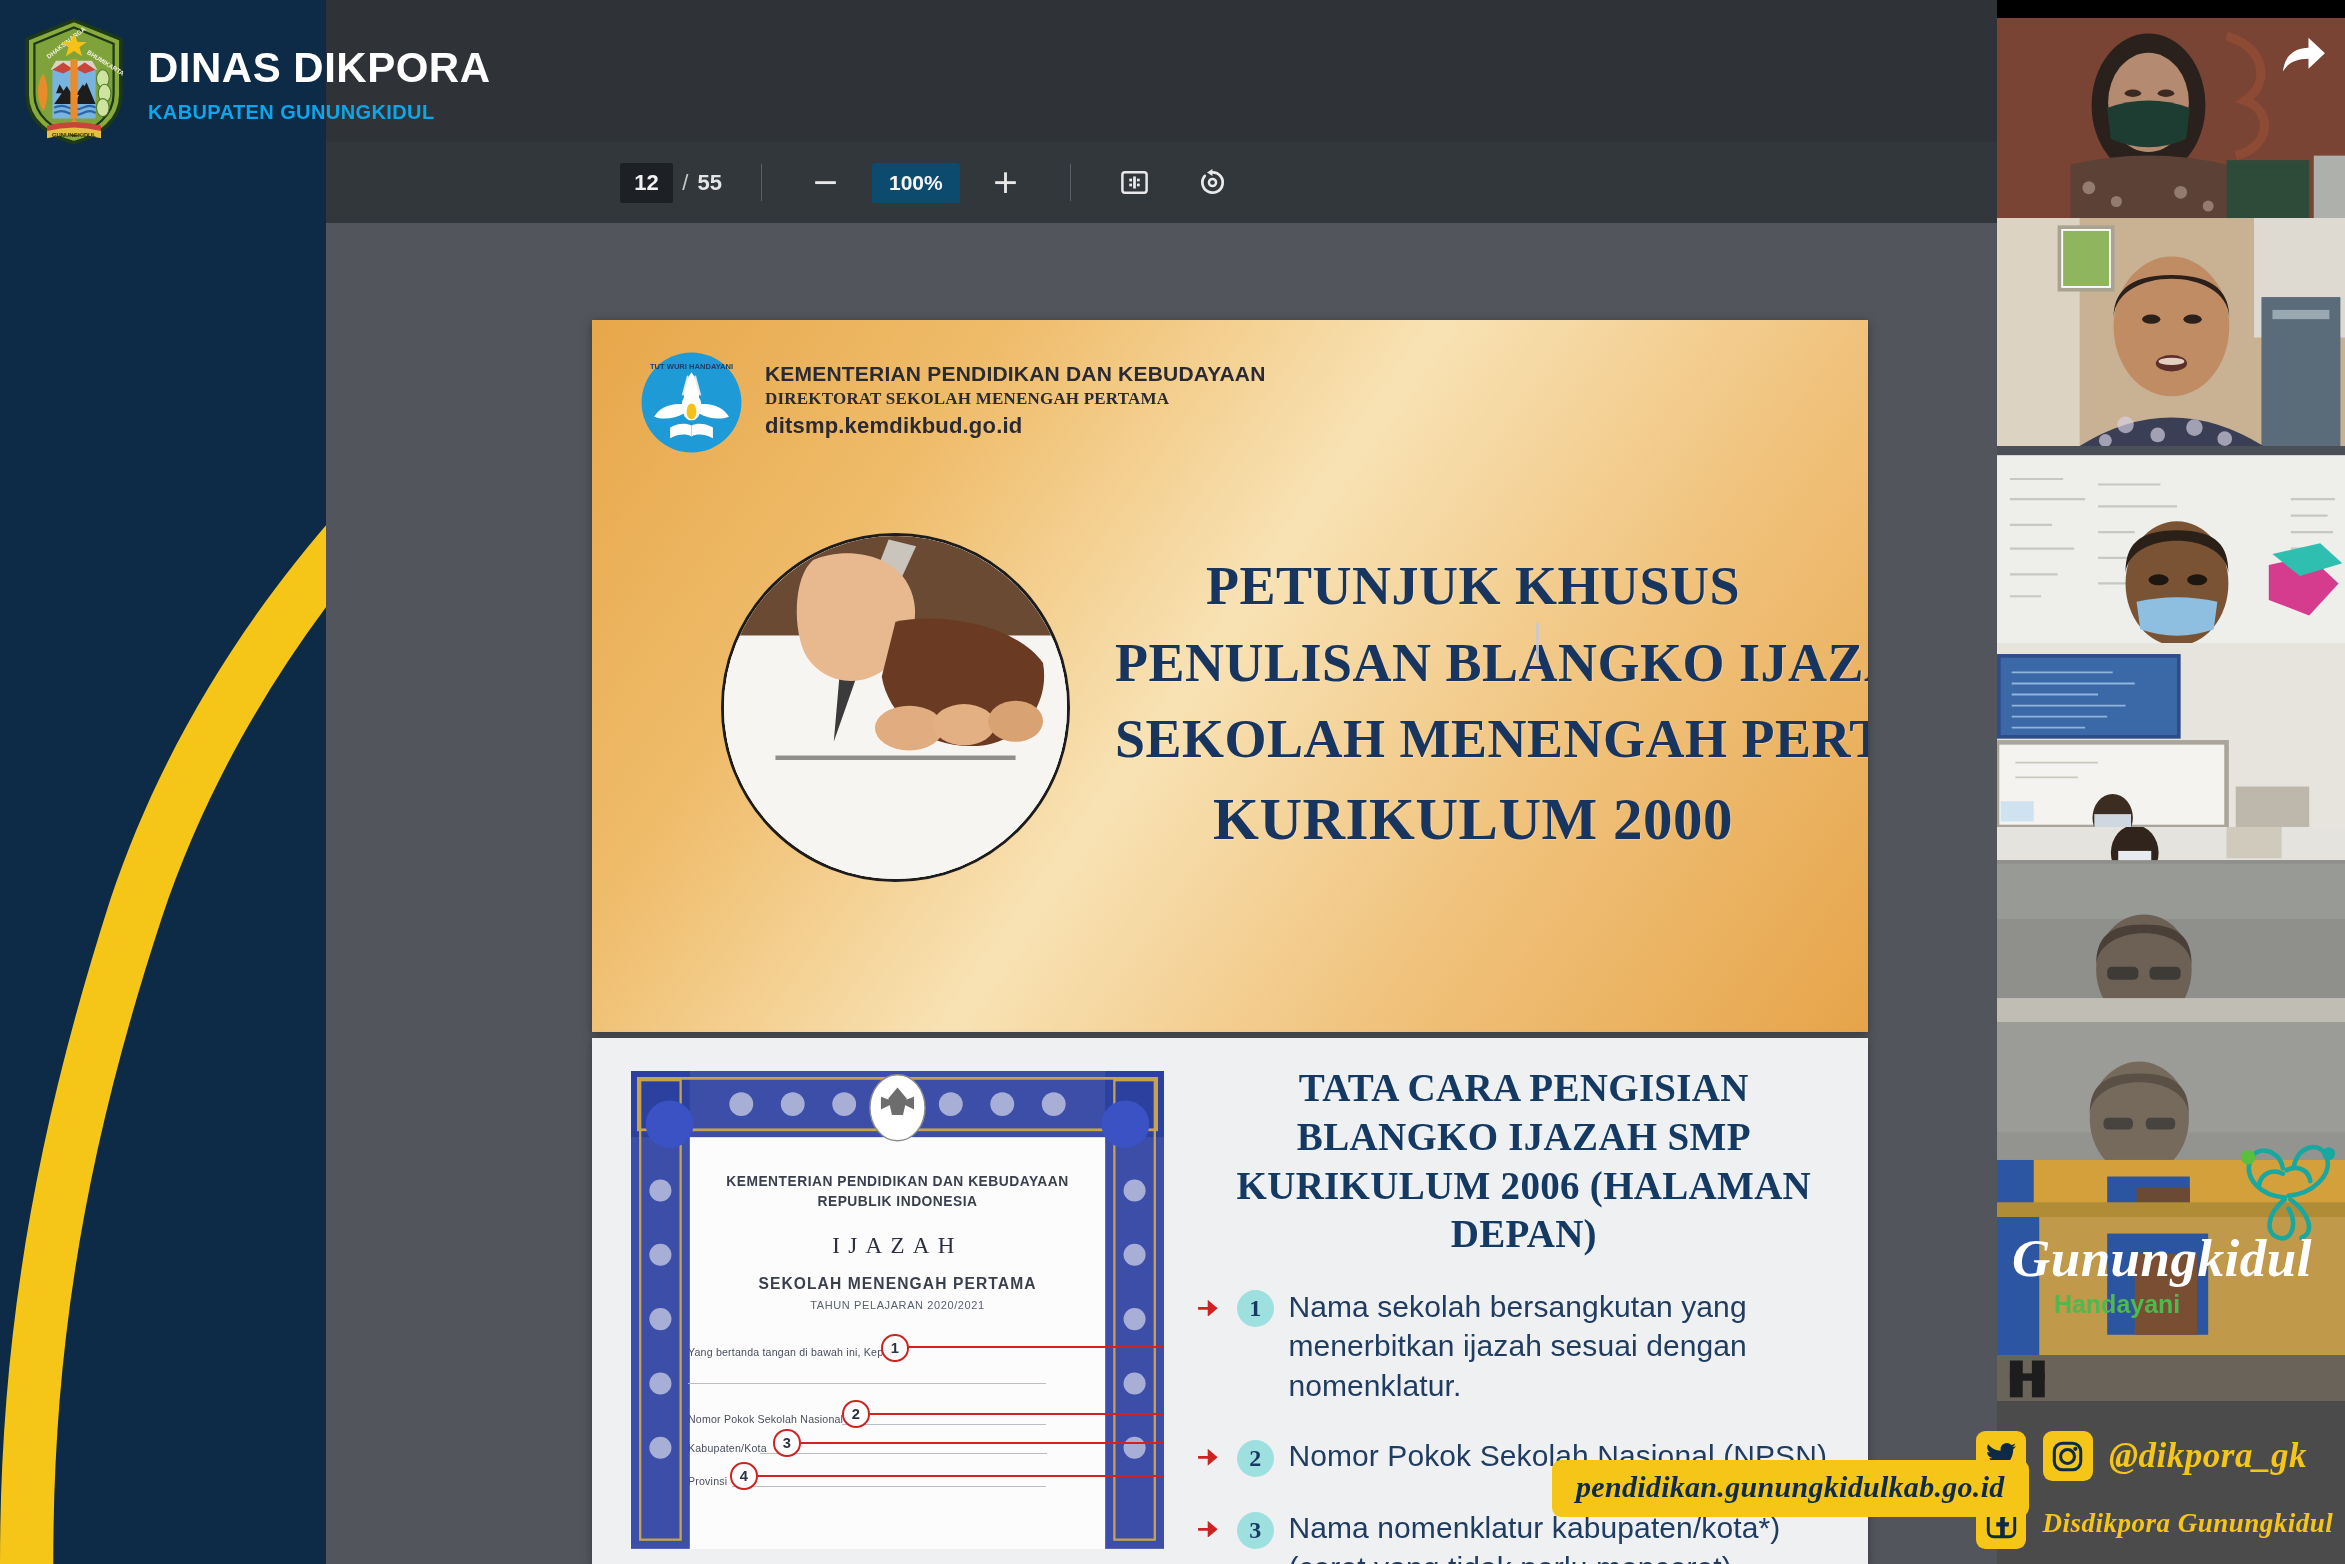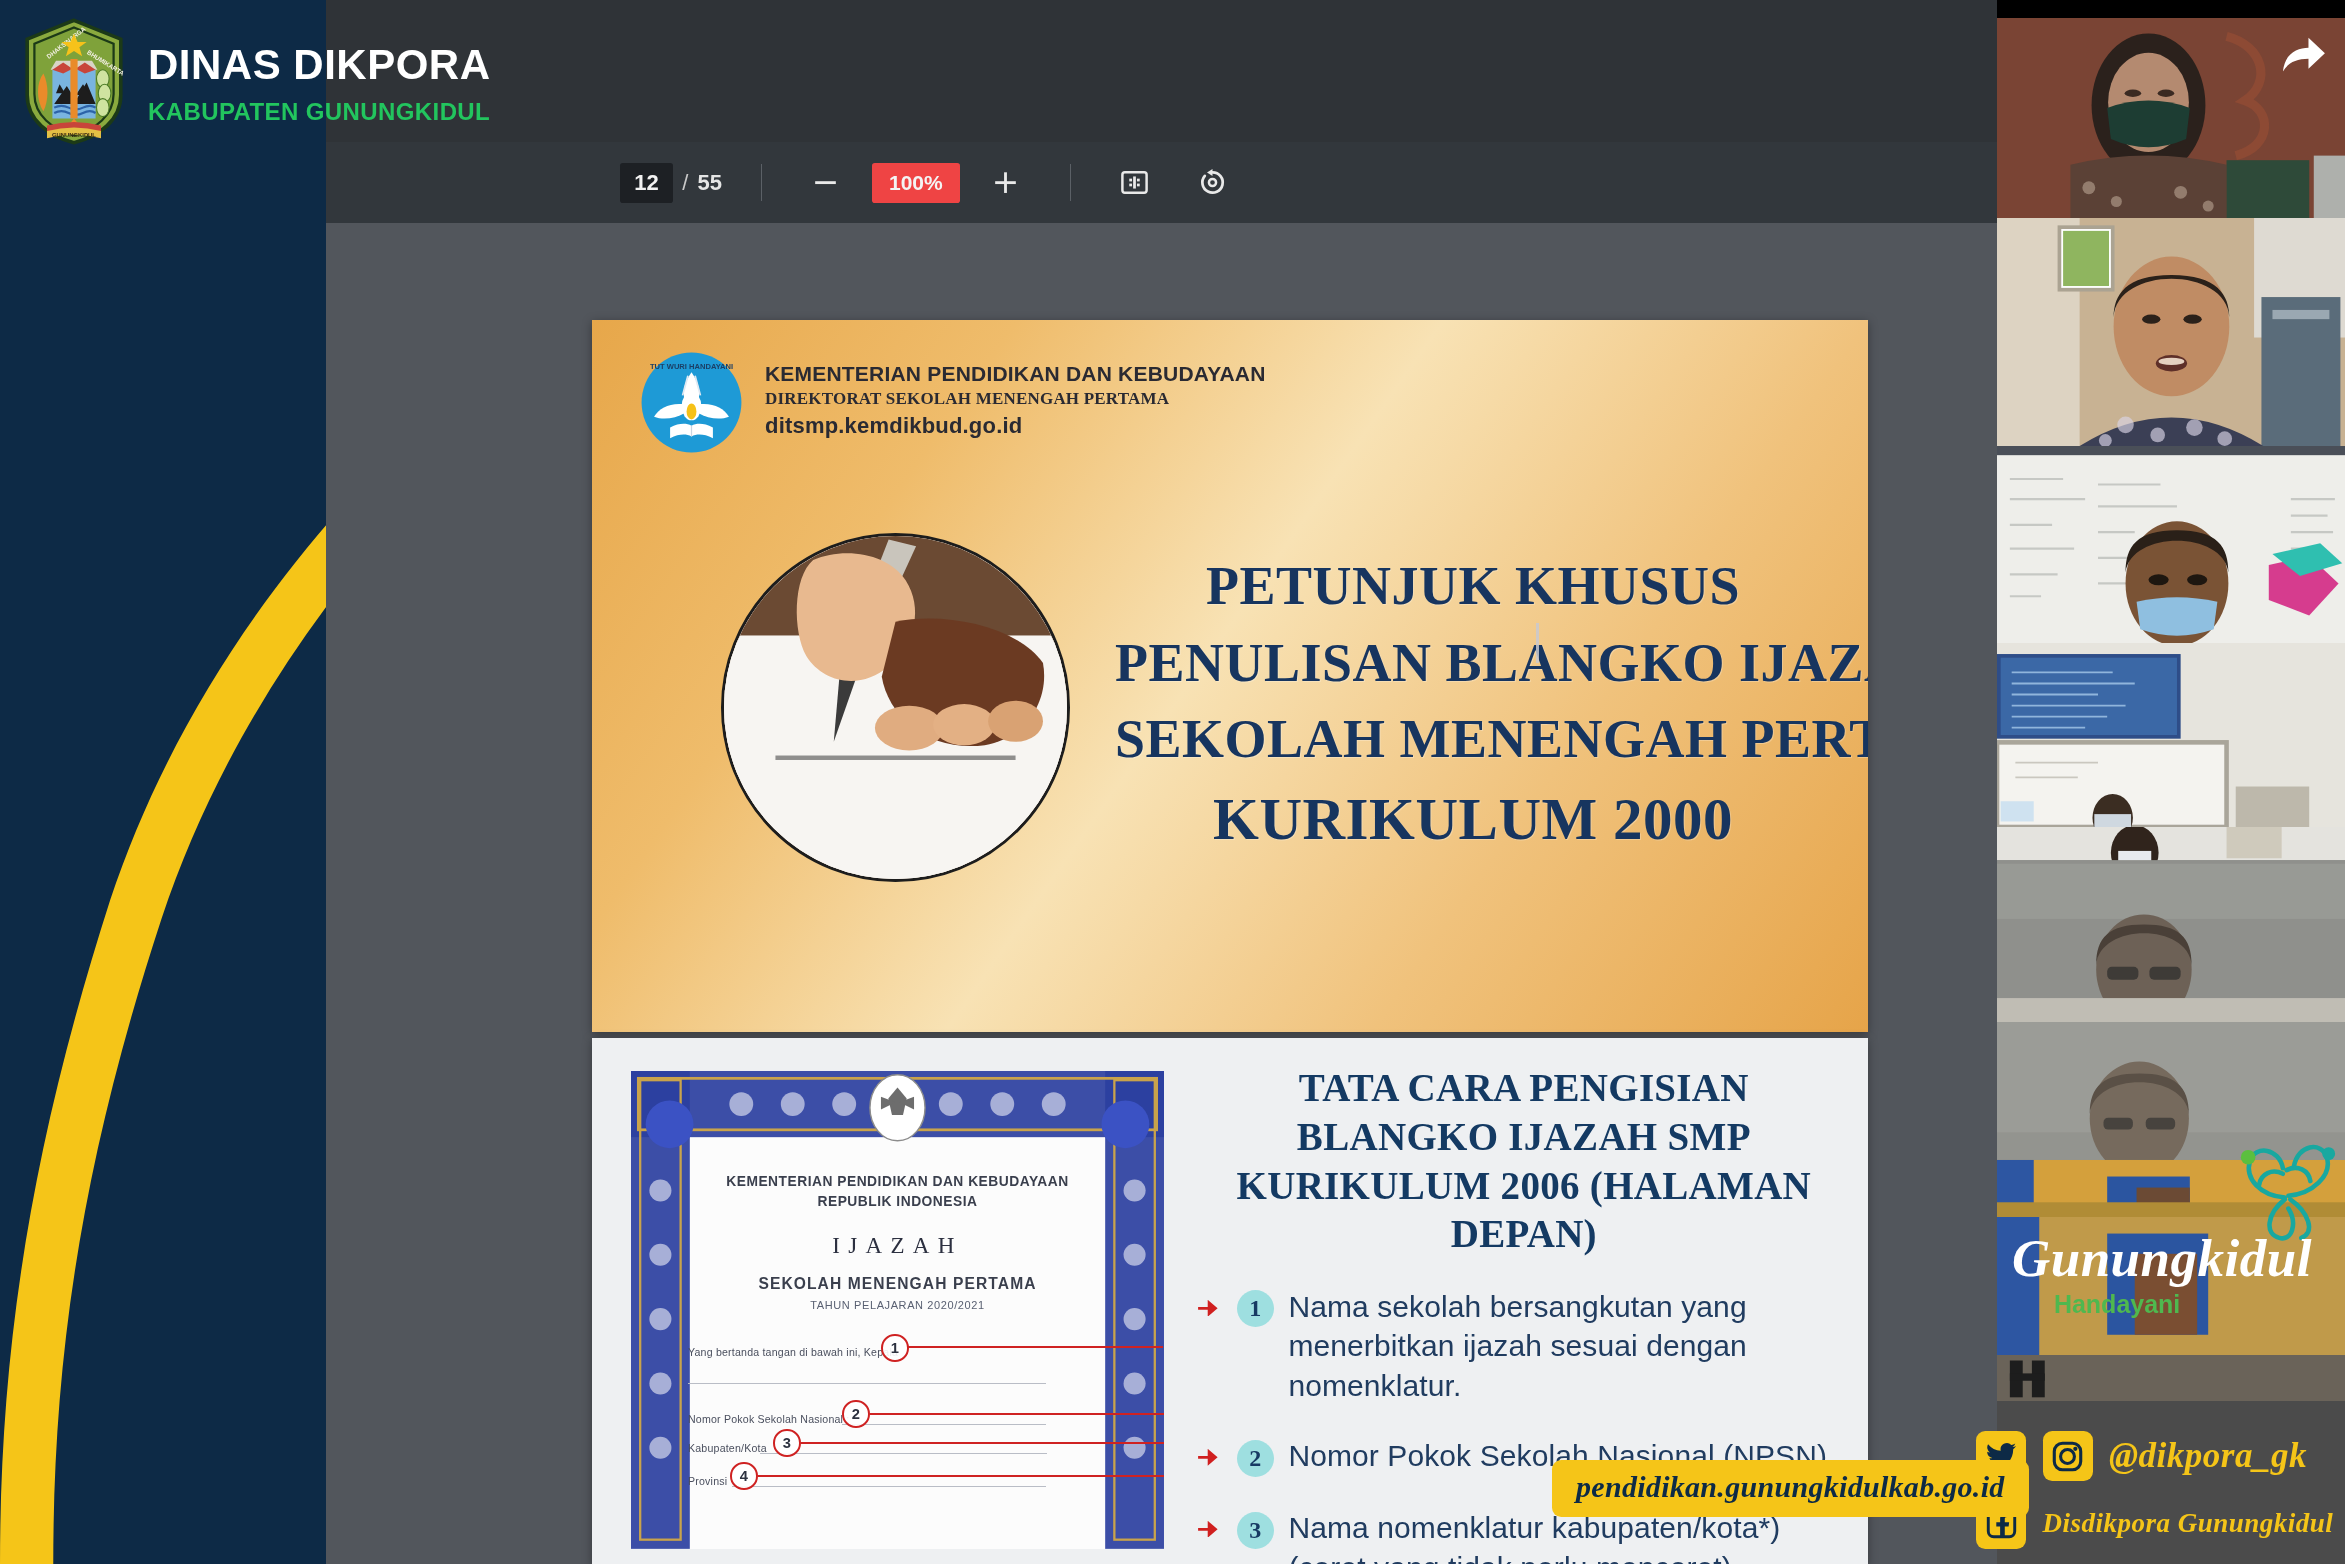--- a/index.html
+++ b/index.html
@@ -33,21 +33,21 @@
     z-index: 40;
   }
   .brand-emblem { width: 108px; height: 129px; flex: 0 0 auto; }
   .brand-text { padding-top: 7.3px; }
   .brand-title {
     color: #ffffff; font-size: 42px; font-weight: 700;
     letter-spacing: 0.5px; line-height: 1.05;
     font-family: "Liberation Sans", sans-serif;
   }
   .brand-sub {
-    color: #22c55e; font-size: 24px; font-weight: 700;
+    color: #0ea5e9; font-size: 20px; font-weight: 700;
     letter-spacing: 0.4px; margin-top: 11px;
   }
 
   
   .viewer {
     position: absolute;
     left: 326px; top: 0px;
     width: 1671px; height: 1565px;
     background: #52565c;
     overflow: hidden;
@@ -79,21 +79,21 @@
   .pg-total { color: #e5e5e5; font-size: 22px; font-weight: 600; }
   .tb-div { width: 0.9px; height: 37px; background: #5b6066; margin: 0 31px; }
   .tb-btn {
     width: 50px; height: 50px;
     display: flex; align-items: center; justify-content: center;
     color: #e9e9e9; background: transparent; border: none;
     cursor: pointer; border-radius: 3.7px;
   }
   .tb-btn svg { display: block; }
   .zoom-input {
-    background: #ef4444; color: #f4f4f4;
+    background: #0c4a6e; color: #f4f4f4;
     border: none; border-radius: 2.8px;
     width: 88px; height: 40px; margin: 0 13px;
     font-size: 21px; font-weight: 600; text-align: center;
     font-family: "Liberation Sans", sans-serif; outline: none;
   }
 
   
   .slide1 {
     position: absolute;
     left: 266px; top: 320px;

